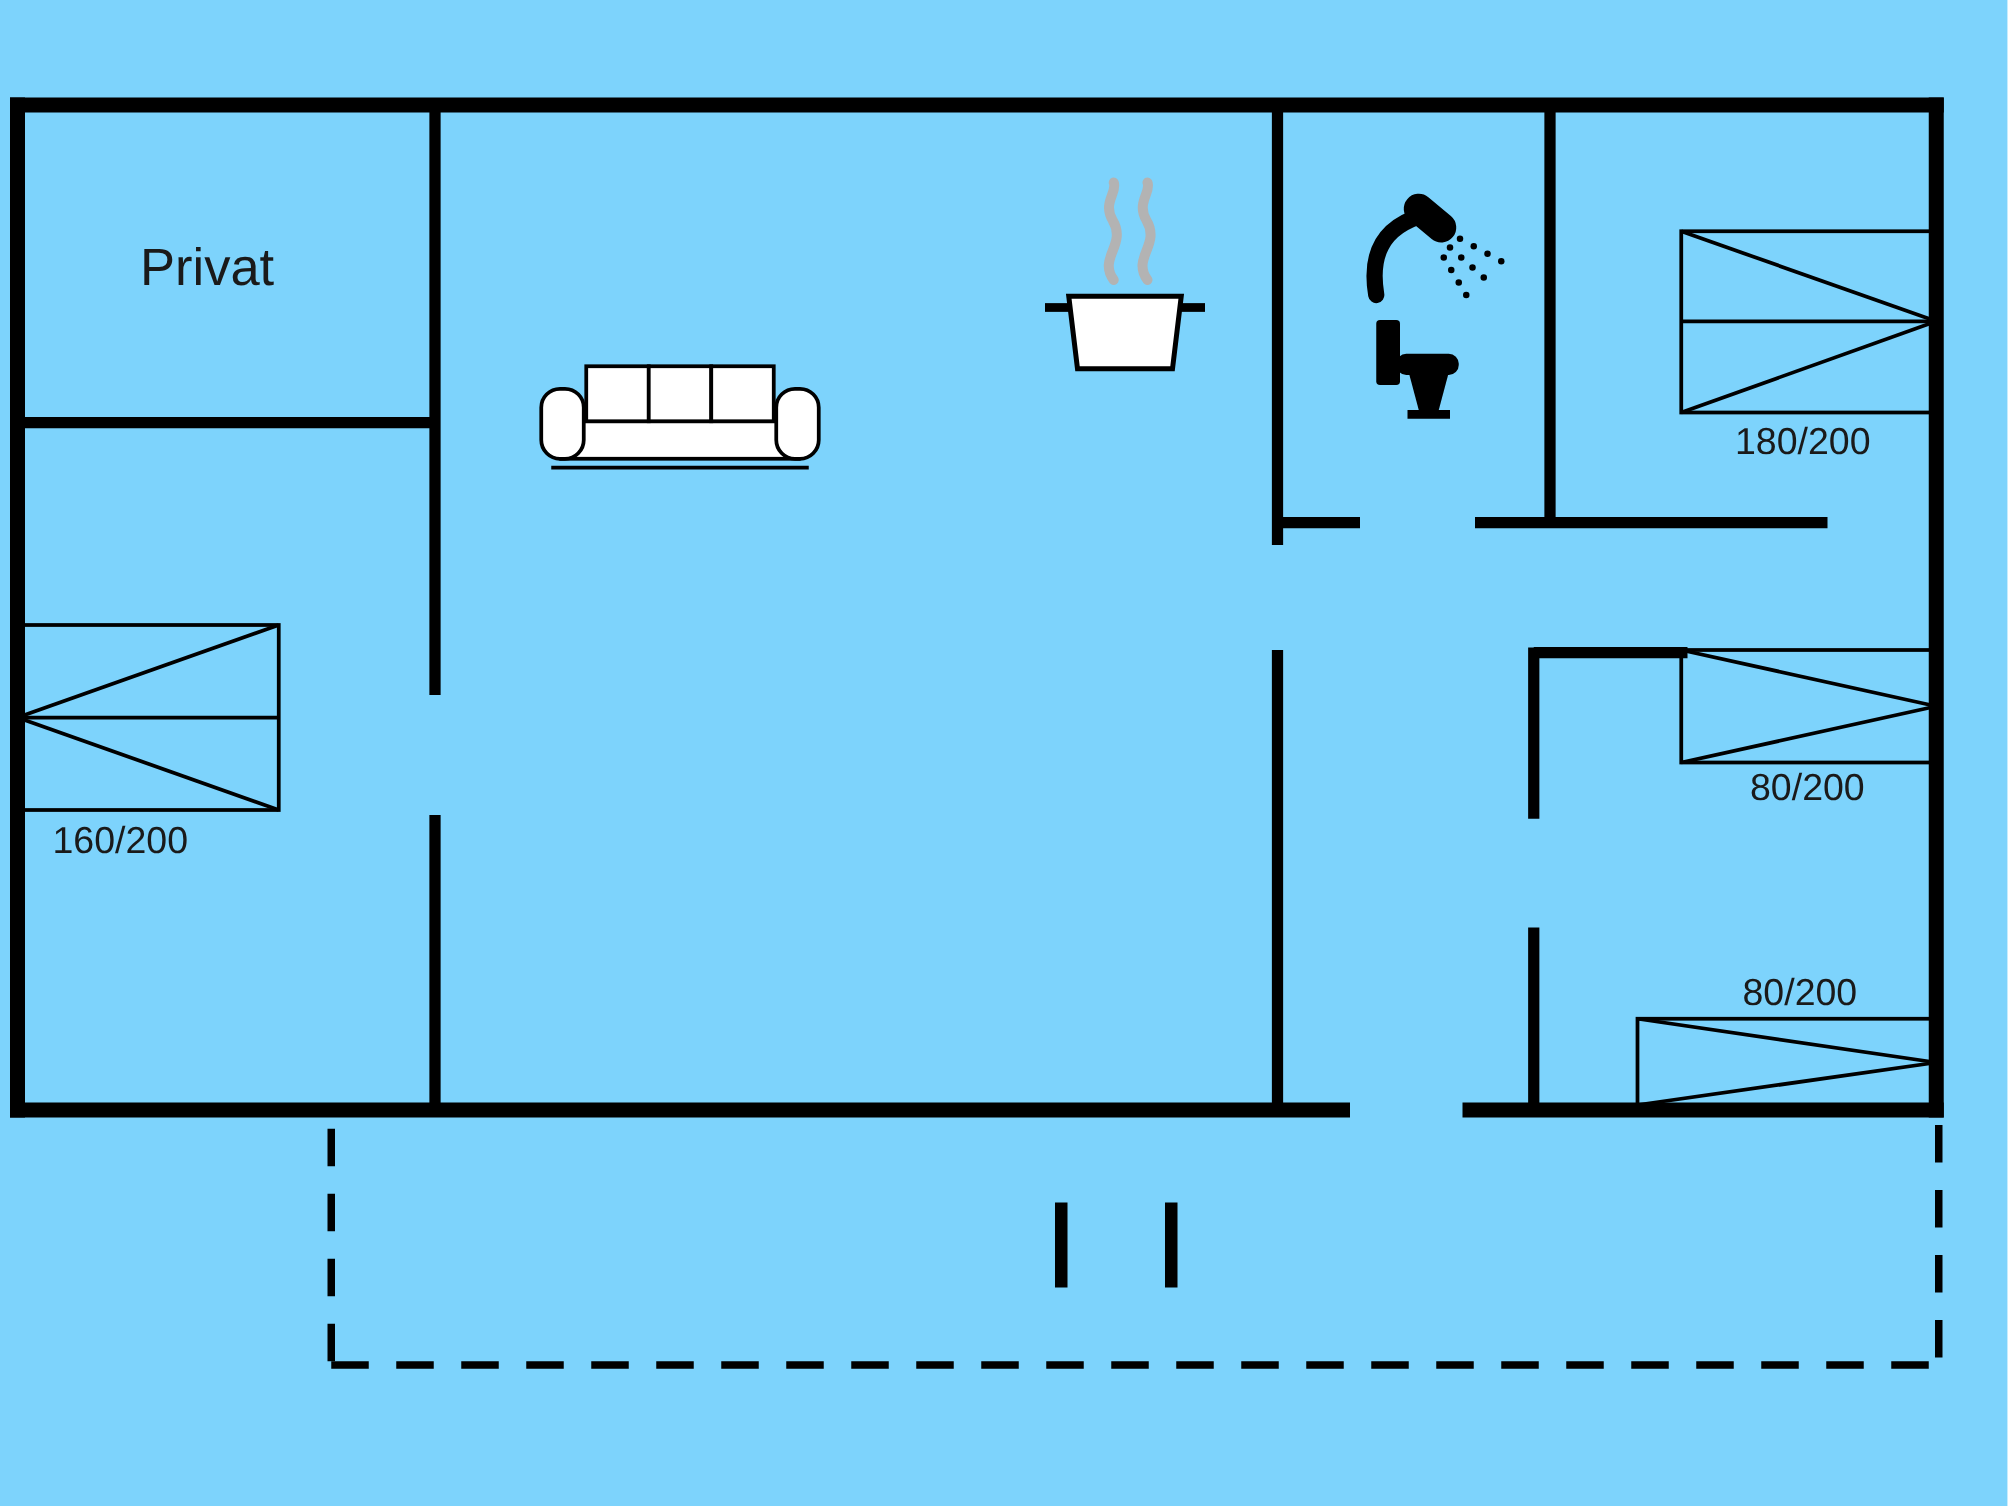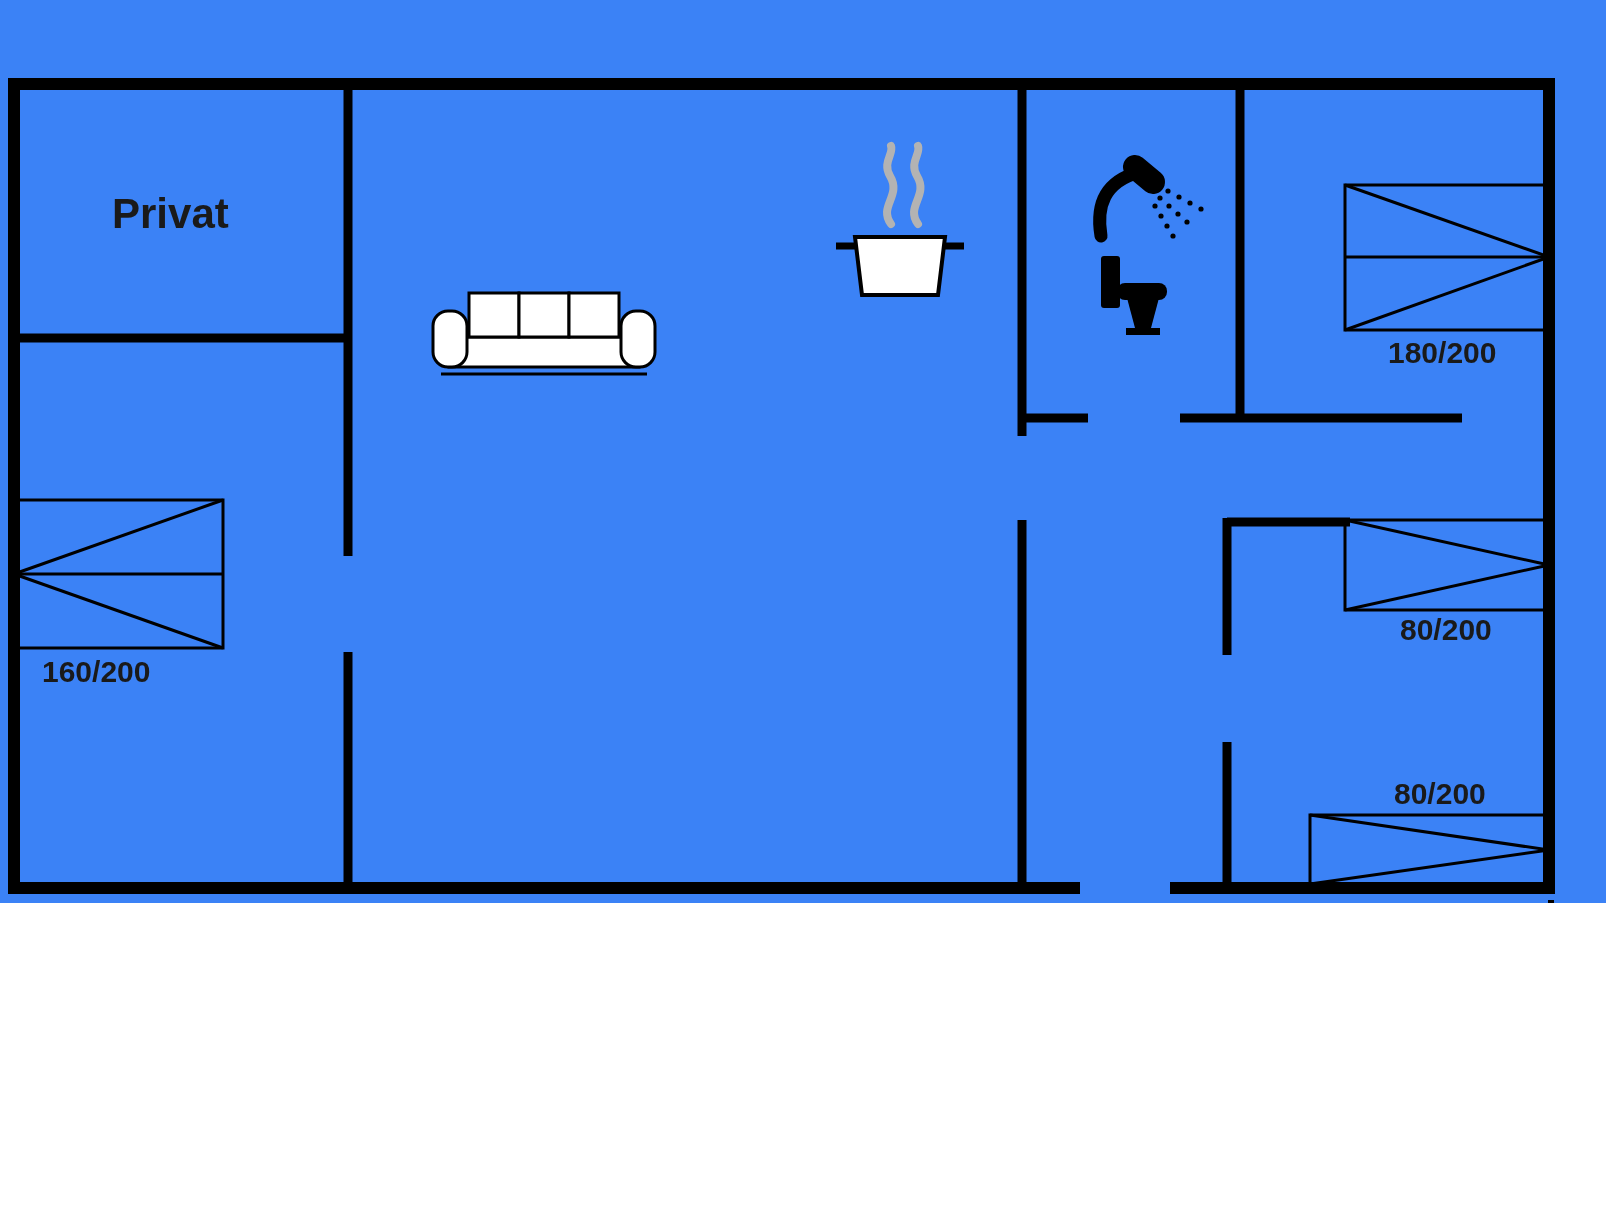--- a/index.html
+++ b/index.html
@@ -3,24 +3,23 @@
 <meta charset="utf-8">
 <style>
   html, body {
     margin: 0;
     padding: 0;
     background: #ffffff;
   }
   .page {
     position: relative;
     width: 1606px;
-    height: 903px;
-    background: #3b82f6;
+    height: 1205px;
+    background: #7dd3fc;
     overflow: hidden;
-    font-weight: bold;
   }
   svg { display: block; }
   .wall-outer {
     stroke: #000000;
     stroke-width: 12;
     stroke-linecap: butt;
   }
   .wall {
     stroke: #000000;
     stroke-width: 9;

